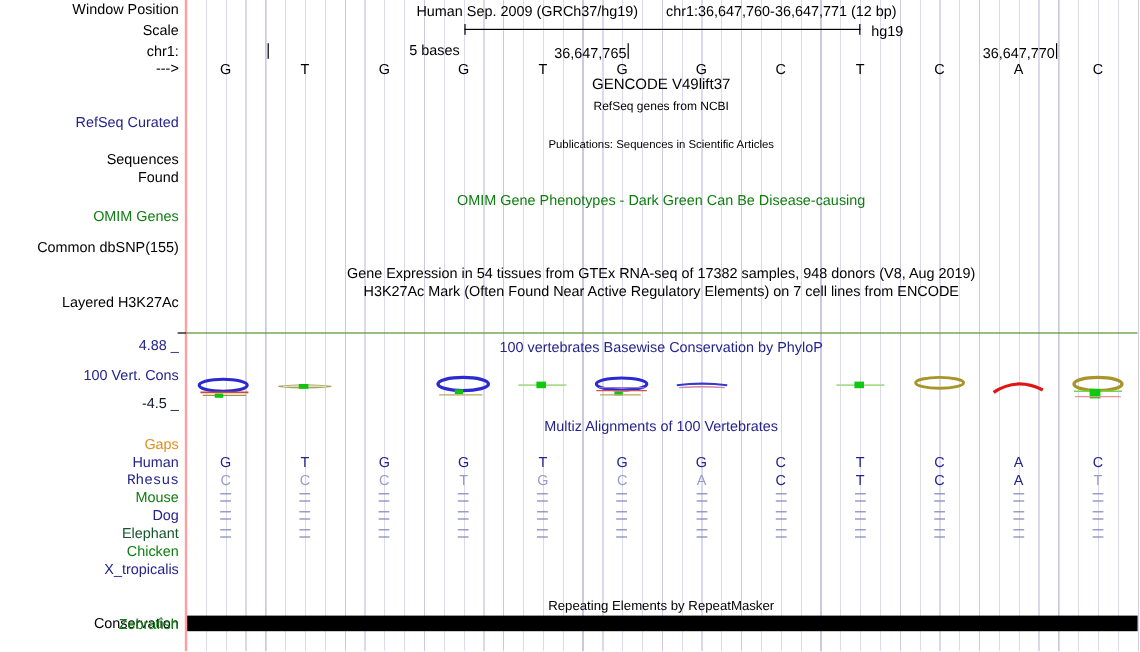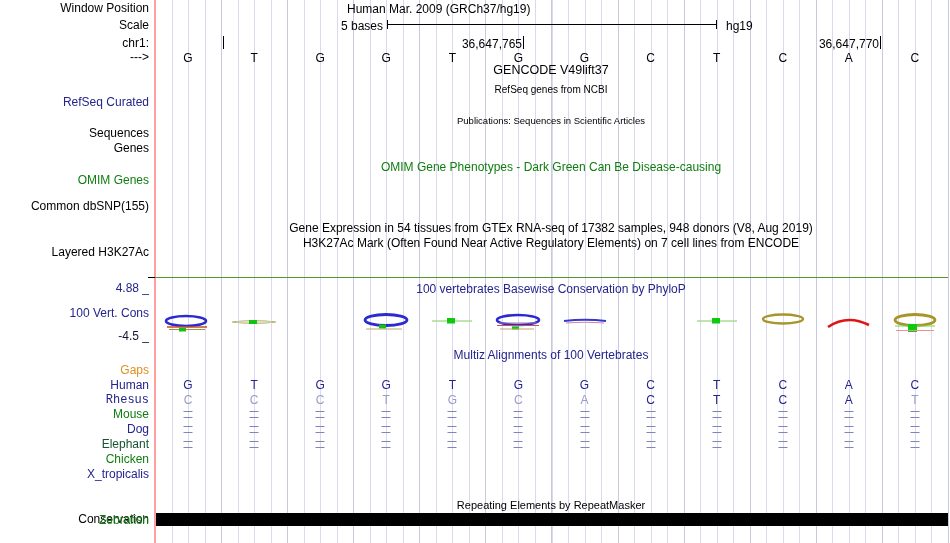--- a/index.html
+++ b/index.html
@@ -16,21 +16,21 @@
   .navy{color:#24248c;} .green{color:#0f7d0f;} .dred{color:#0f172a;}
   .ctitle{position:absolute;left:551px;transform:translateX(-50%);white-space:nowrap;
           font-size:12px;line-height:13px;}
   .small{font-size:9.5px;} .mid{font-size:10px;} .rep{font-size:11px;}
   .htext{position:absolute;top:2px;white-space:nowrap;font-size:12px;}
   .coord{position:absolute;top:37px;transform:translateX(-100%);font-size:12px;white-space:nowrap;}
   .vtick{position:absolute;width:1px;background:#000;}
   .base{position:absolute;top:51px;transform:translateX(-50%);font-size:12px;}
   #scalebar-line{position:absolute;left:387px;top:24px;width:330px;height:1px;background:#000;}
   .sb-tick{position:absolute;top:20px;width:1px;height:9px;background:#000;}
-  #scale-label{position:absolute;left:383px;top:19px;transform:translateX(-100%);font-size:12px;white-space:nowrap;}
+  #scale-label{position:absolute;left:383px;top:35px;transform:translateX(-100%);font-size:12px;white-space:nowrap;}
   #genome-label{position:absolute;left:726px;top:19px;font-size:12px;}
   #cons-topline{position:absolute;left:155px;top:277px;width:793px;height:1px;background:#55952d;}
   #cons-axis-tick{position:absolute;left:148px;top:277px;width:7px;height:1px;background:#000;}
   .glyph{position:absolute;top:310px;width:48px;height:26px;}
   .mz-label{position:absolute;right:3px;white-space:nowrap;font-size:12px;line-height:13px;}
   .mz-base{position:absolute;transform:translateX(-50%);font-size:12px;line-height:13px;}
   .eq{position:absolute;transform:translateX(-50%);width:9px;height:7px;box-sizing:border-box;
       border-top:1.7px solid #8484bc;border-bottom:1.7px solid #8484bc;}
   #rmsk-bar{position:absolute;left:156px;top:513px;width:792px;height:13px;background:#000;}
 </style>
@@ -41,31 +41,32 @@
   <div id="grid"></div>
   <div id="pink-divider"></div>
 
   <div id="left-col">
     <span class="lab" style="top:2px">Window Position</span>
     <span class="lab" style="top:19px">Scale</span>
     <span class="lab" style="top:37px">chr1:</span>
     <span class="lab" style="top:51px">---&gt;</span>
     <span class="lab navy" style="top:96px">RefSeq Curated</span>
     <span class="lab" style="top:127px">Sequences</span>
-    <span class="lab" style="top:142px">Genes</span>
+    <span class="lab" style="top:142px">Found</span>
     <span class="lab green" style="top:174px">OMIM Genes</span>
     <span class="lab" style="top:200px">Common dbSNP(155)</span>
     <span class="lab" style="top:246px">Layered H3K27Ac</span>
     <span class="lab navy" style="top:282px">4.88 _</span>
     <span class="lab navy" style="top:307px">100 Vert. Cons</span>
     <span class="lab dred" style="top:330px">-4.5 _</span>
     <span class="lab" style="top:513px">Conservation</span>
   </div>
 
-  <span class="htext" style="left:347px">Human Mar. 2009 (GRCh37/hg19)</span>
+  <span class="htext" style="left:347px">Human Sep. 2009 (GRCh37/hg19)</span>
+  <span class="htext" style="left:555px">chr1:36,647,760-36,647,771 (12 bp)</span>
 
   <span id="scale-label">5 bases</span>
   <div id="scalebar-line"></div>
   <div class="sb-tick" style="left:387px"></div>
   <div class="sb-tick" style="left:716px"></div>
   <span id="genome-label">hg19</span>
 
   <div id="coord-row">
       <div class="vtick" style="left: 223px; top: 36px; height: 13px;"></div>
       <span class="coord" style="left: 522px; text-align: center;">36,647,765</span>

